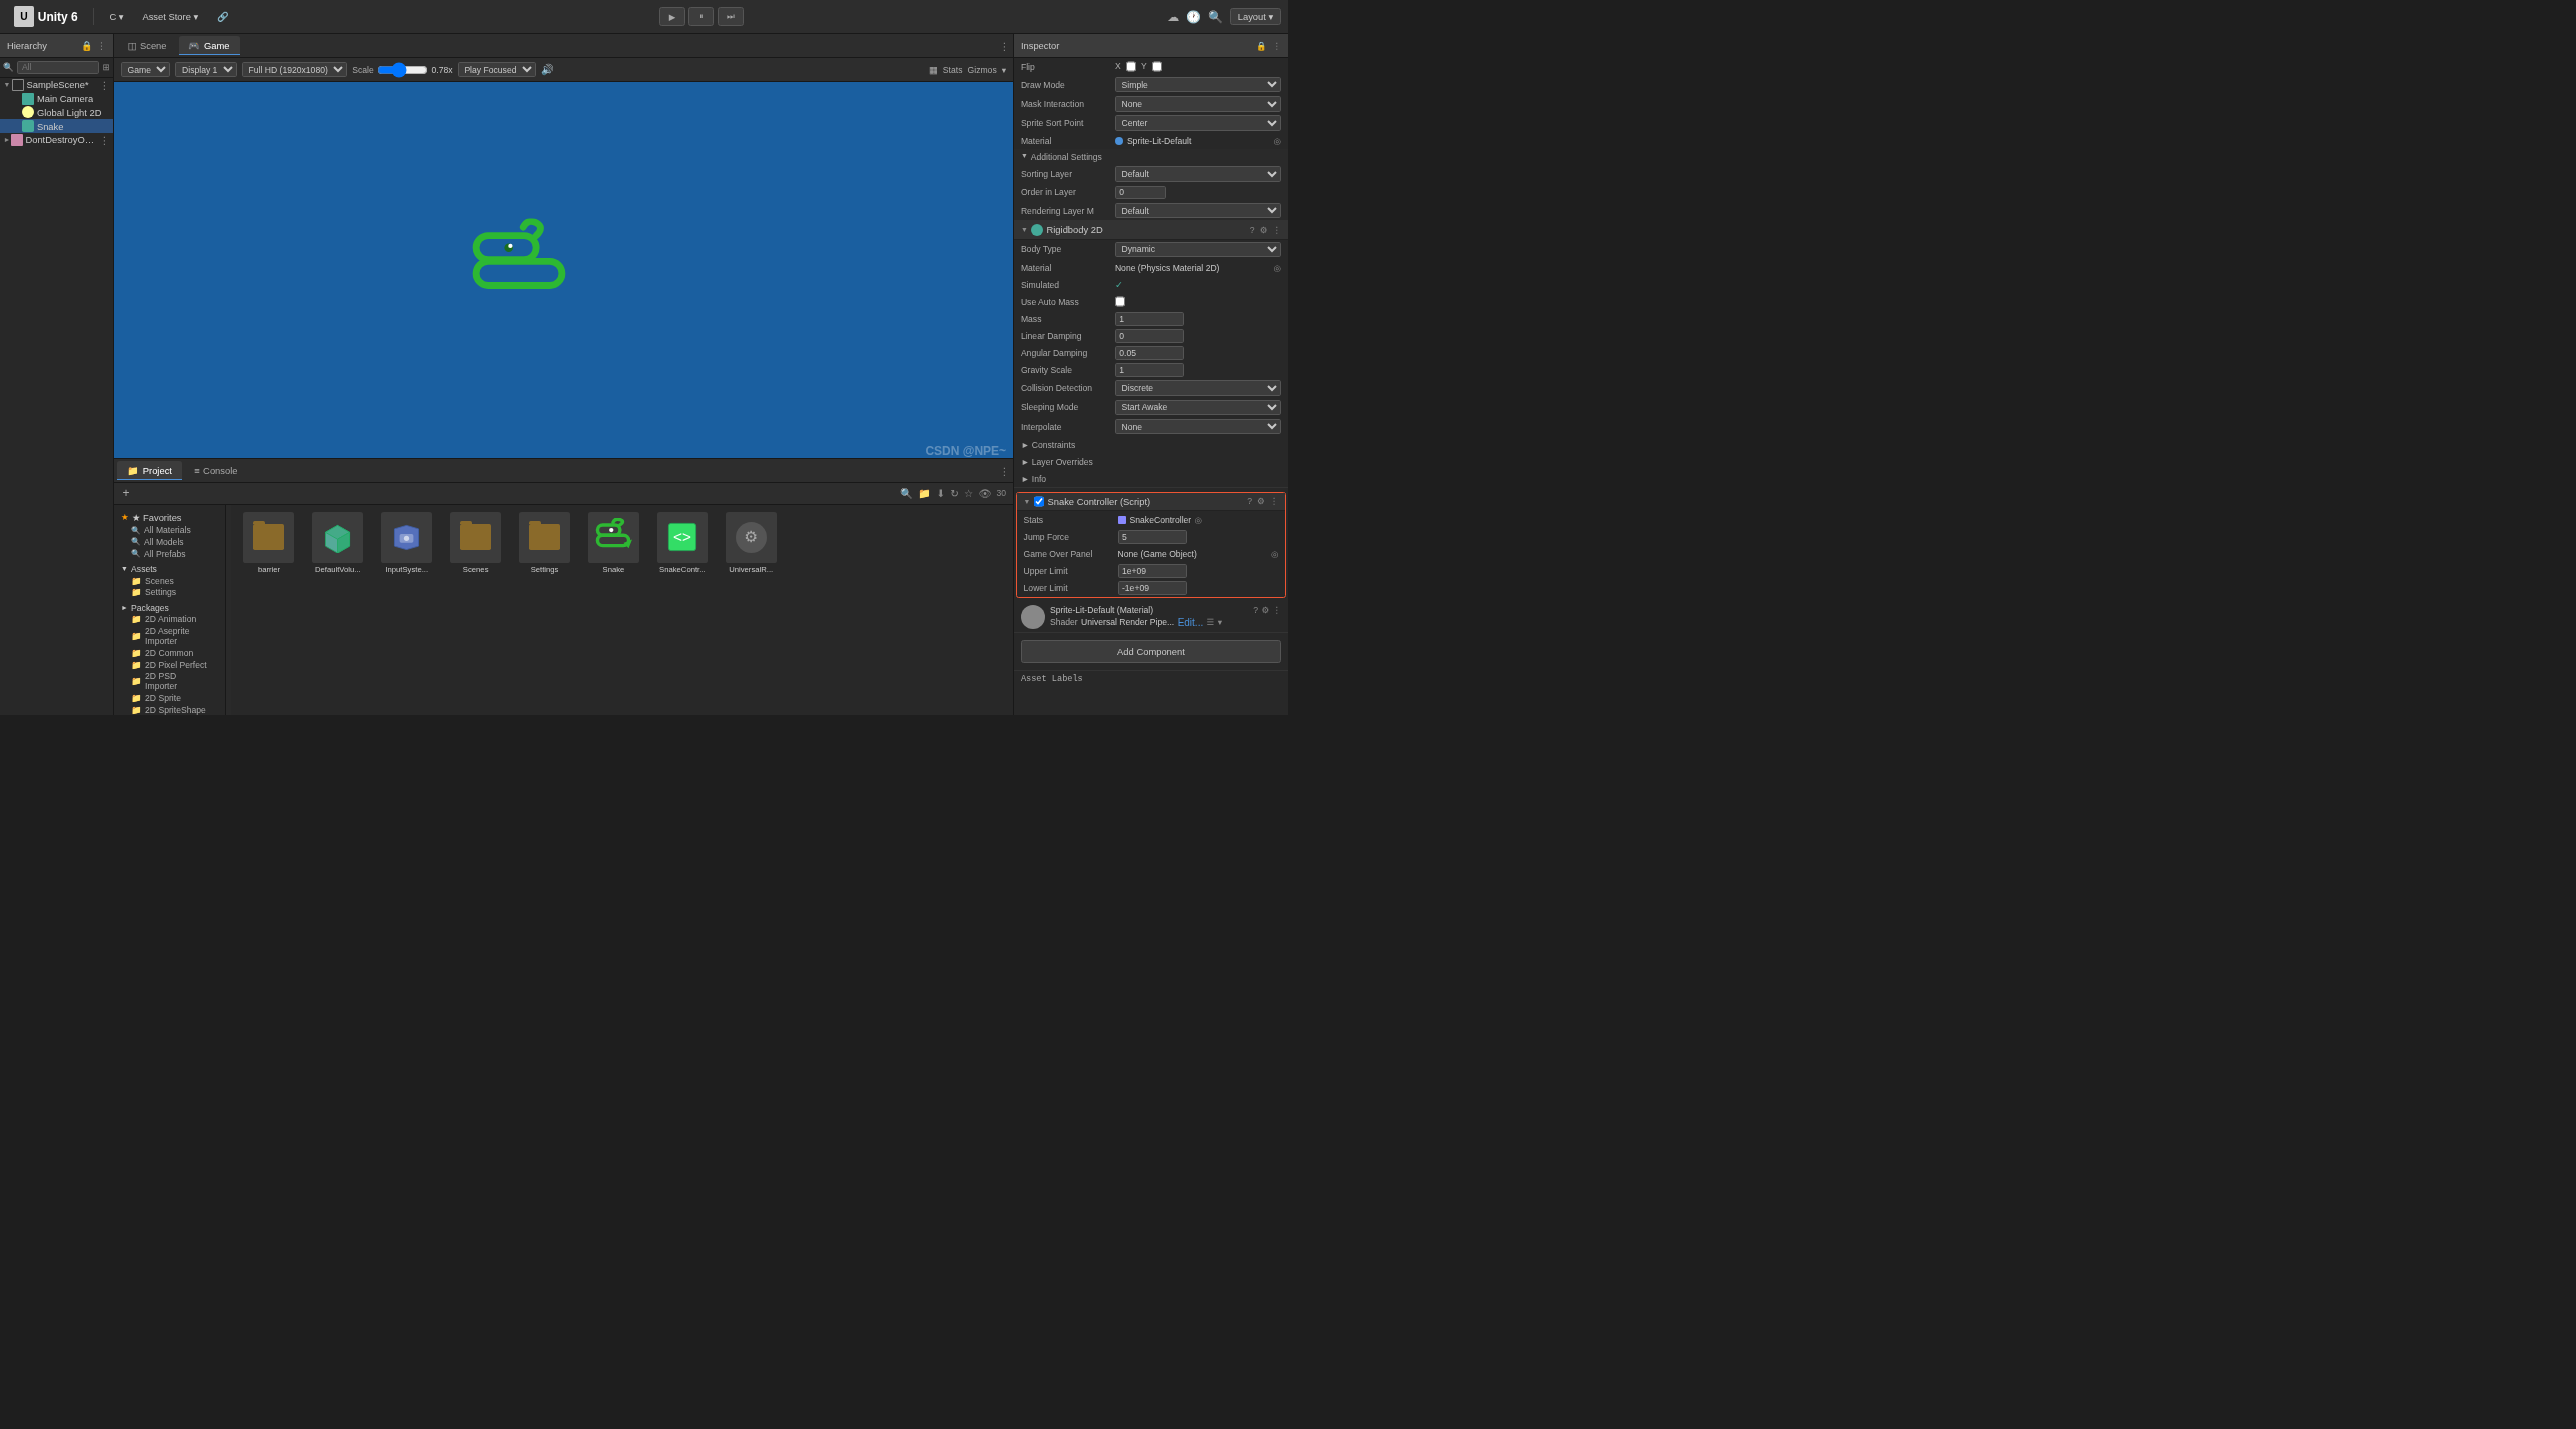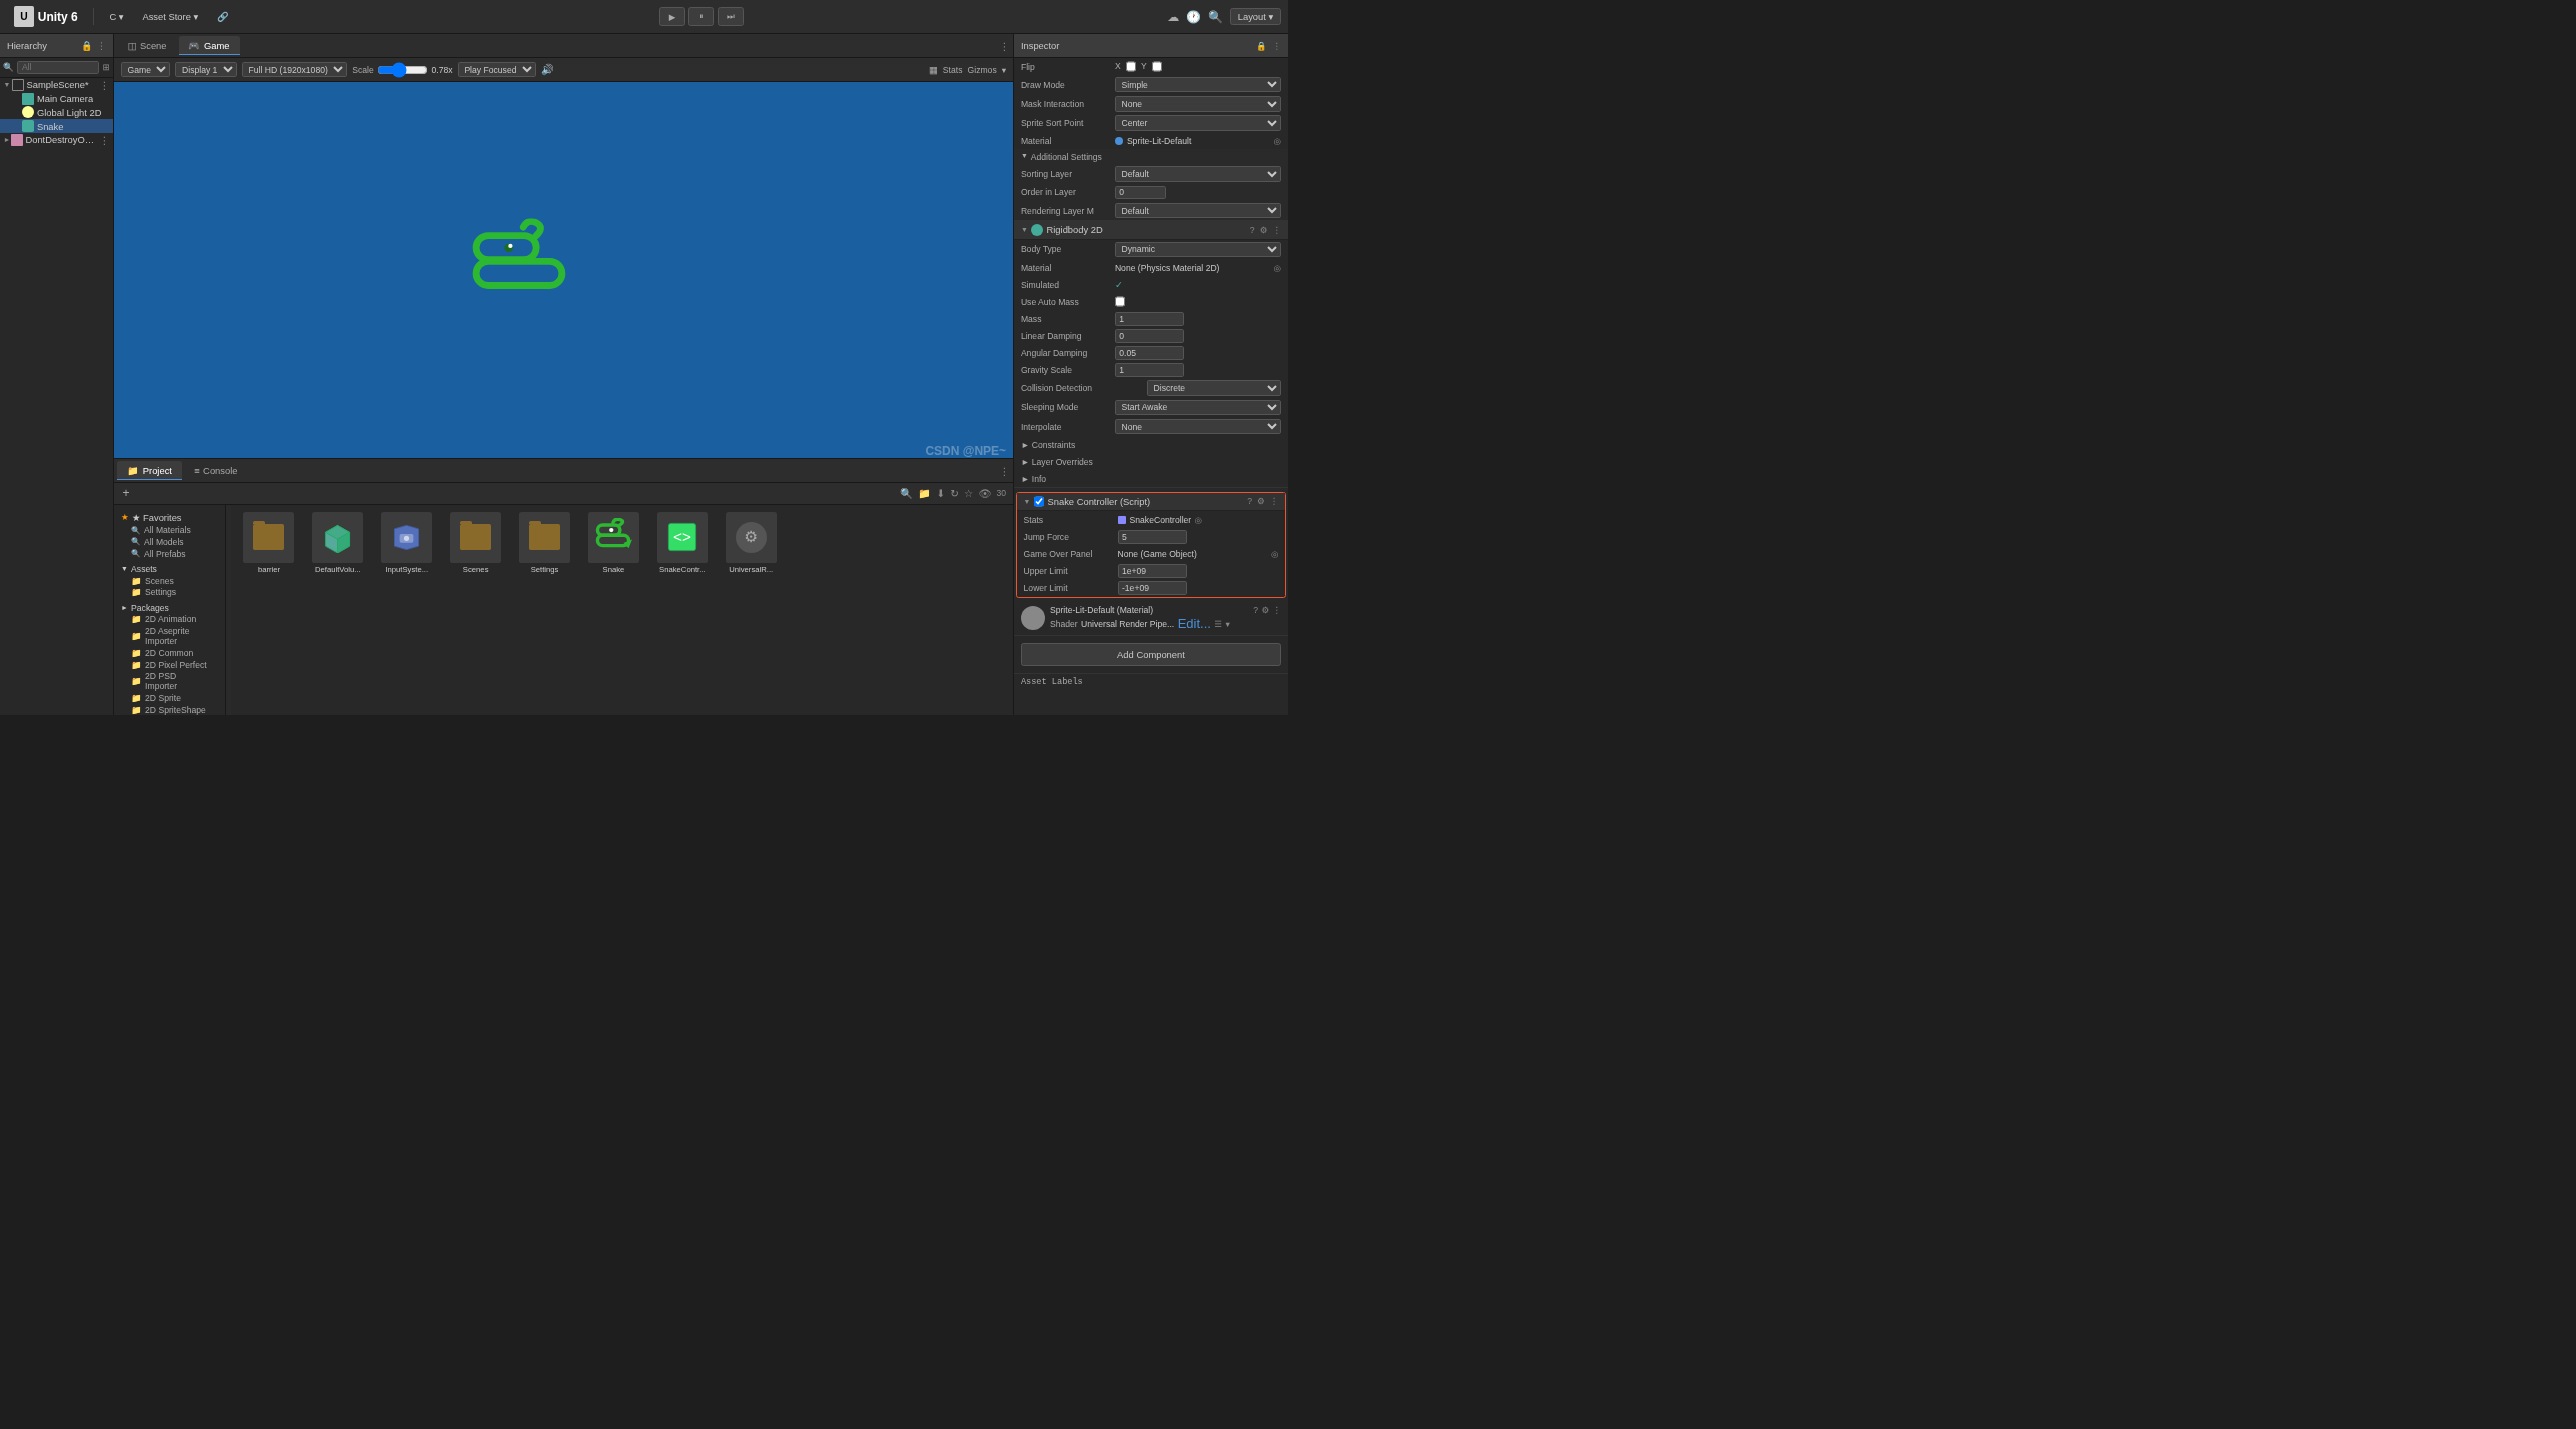--- a/index.html
+++ b/index.html
@@ -589,21 +589,21 @@
         </div>
 
         <div class="inspector-row">
           <span class="inspector-label">Gravity Scale</span>
           <input class="inspector-input" type="text" value="1" style="width: 69px;">
         </div>
 
         <div class="inspector-row">
           <span class="inspector-label">Collision Detection</span>
           <div class="inspector-dropdown">
-            <select style="background:#3c3c3c;border:0.9px solid #555;border-radius:1.7px;color:#c8c8c8;font-size:8.6px;padding:0.9px 1.7px;width:100%;margin-left:32px;">
+            <select style="background:#3c3c3c;border:0.9px solid #555;border-radius:1.7px;color:#c8c8c8;font-size:8.6px;padding:0.9px 1.7px;width:100%;">
               <option>Discrete</option>
             </select>
           </div>
         </div>
 
         <div class="inspector-row">
           <span class="inspector-label">Sleeping Mode</span>
           <div class="inspector-dropdown">
             <select style="background:#3c3c3c;border:0.9px solid #555;border-radius:1.7px;color:#c8c8c8;font-size:8.6px;padding:0.9px 1.7px;width:100%;">
               <option>Start Awake</option>
@@ -683,21 +683,21 @@
         <div class="material-info">
           <div style="display:flex;align-items:center;gap:3.4px;">
             <span style="font-size:8.6px;color:#c8c8c8;flex:1;">Sprite-Lit-Default (Material)</span>
             <span style="color:#888;font-size:8.6px;">?</span>
             <span style="color:#888;font-size:8.6px;">⚙</span>
             <span style="color:#888;font-size:8.6px;">⋮</span>
           </div>
           <div style="display:flex;align-items:center;gap:3.4px;margin-top:1.7px;">
             <span style="font-size:8.6px;color:#aaa;">Shader</span>
             <span style="font-size:8.6px;color:#c8c8c8;">Universal Render Pipe...</span>
-            <span style="font-size:13px;color:#4a90d9;cursor:pointer;text-align:right;">Edit...</span>
+            <span style="font-size:10px;color:#4a90d9;cursor:pointer;text-align:right;">Edit...</span>
             <span style="color:#888;font-size:8.6px;">☰</span>
             <span style="color:#888;font-size:8.6px;">▾</span>
           </div>
         </div>
       </div>
 
       <div class="add-component-btn">Add Component</div>
 
       <div class="inspector-row" style="border-top:0.9px solid #333;padding:3.4px 6.9px;font-family:Liberation Mono, monospace;">
         <span style="font-size:8.6px;color:#aaa;">Asset Labels</span>

